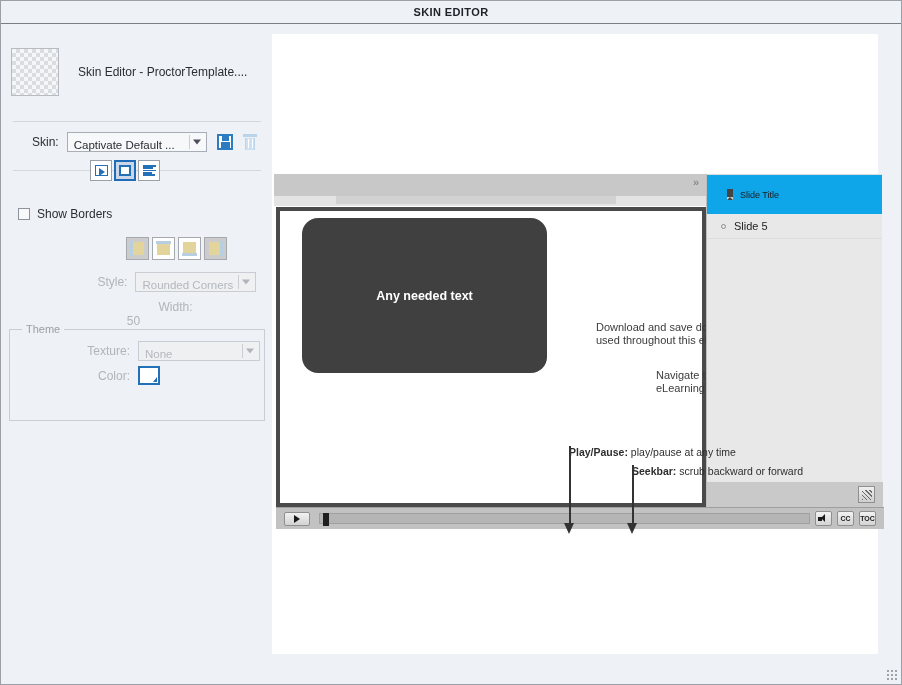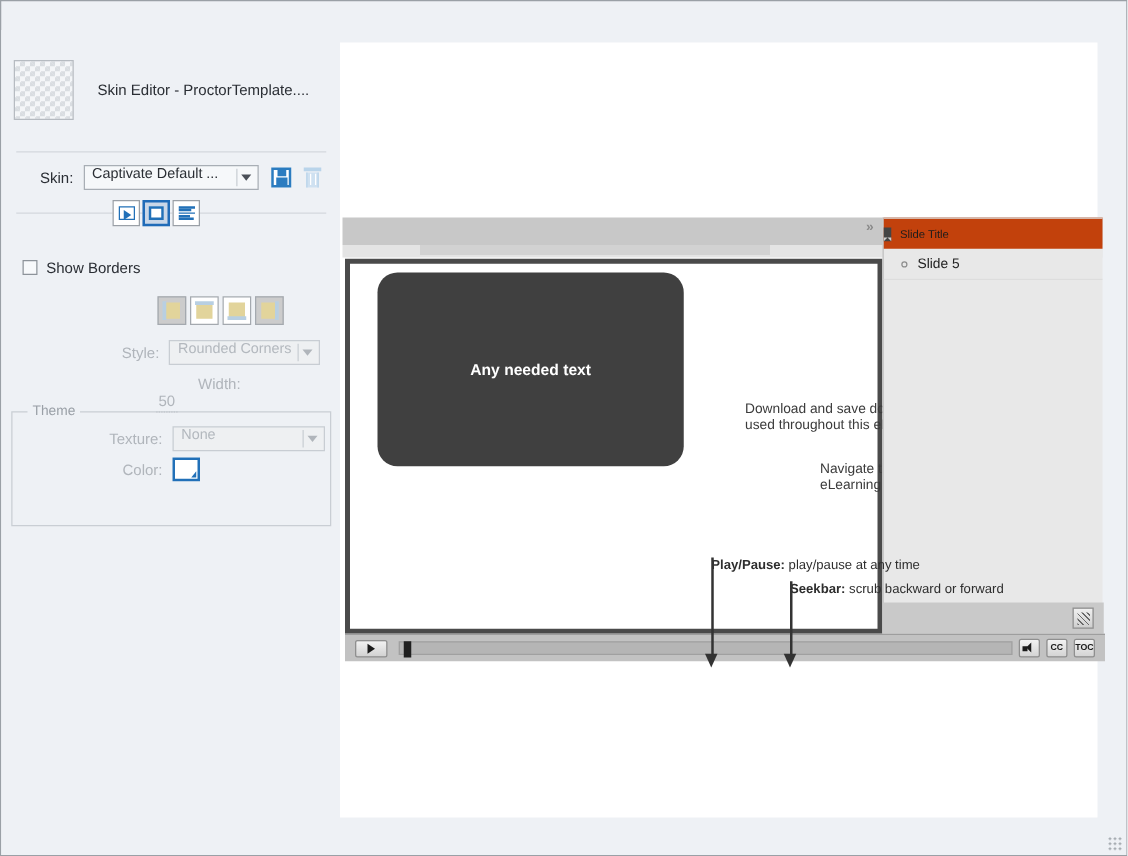--- a/index.html
+++ b/index.html
@@ -65,21 +65,21 @@
   .skinrow {
     position: absolute; left: 0; top: 106px; width: 270px; height: 24px;
     display: flex; align-items: center;
   }
   .skin-label { margin-left: 31px; font-size: 12px; color: #2a2e34; }
   .combo {
     margin-left: 8px;
     width: 140px; height: 20px;
     background: #f6f8fa;
     border: 1px solid #a8aeb5;
-    display: flex; align-items: flex-start;
+    display: flex; align-items: flex-end;
     font-size: 11.5px; color: #2a2e34;
     position: relative;
   }
   .combo span.cv { padding-left: 6px; }
   .combo .caret {
     position: absolute; right: 5px; top: 50%; transform: translateY(-50%);
     width: 0; height: 0;
     border-left: 4px solid transparent;
     border-right: 4px solid transparent;
     border-top: 5px solid #4b5058;
@@ -354,23 +354,23 @@
     background: #e8e8e8;
     border-left: 1px solid #bdbdbd;
   }
   .toc-title {
     height: 32px; background: #b4b4b4;
     display: flex; align-items: center;
     padding-left: 11px;
     font-size: 10.5px; color: #1c1c1c;
   }
   .toc-sub {
-    height: 25px; background: #c2410c;
-    display: flex; align-items: center;
-    padding-left: 0; gap: 7px;
+    height: 40px; background: #0ea5e9;
+    display: flex; align-items: center;
+    padding-left: 20px; gap: 7px;
     font-size: 9px; color: #1c1c1c;
     border-top: 1px solid #dcdcdc;
   }
   .bookmark {
     width: 6px; height: 11px; background: #444; position: relative;
   }
   .bookmark::after {
     content:""; position:absolute; left:0; bottom:0;
     border-left: 3px solid #cfcfcf;
     border-right: 3px solid #cfcfcf;
@@ -406,20 +406,23 @@
     background:
       radial-gradient(circle at 2px 2px, #9aa0a6 1px, transparent 1px) 0 0 / 4px 4px;
     opacity: .95;
   }
 </style>
 </head>
 <body>
 
 <div id="app">
 
+  <div class="titlebar">
+    <span class="ttl">SKIN EDITOR</span>
+  </div>
 
   <div class="leftpanel">
 
     <div class="hdr-row">
       <div class="thumb"></div>
       <div class="hdr-title">Skin Editor - ProctorTemplate....</div>
     </div>
 
     <div class="hr hr1"></div>
 

